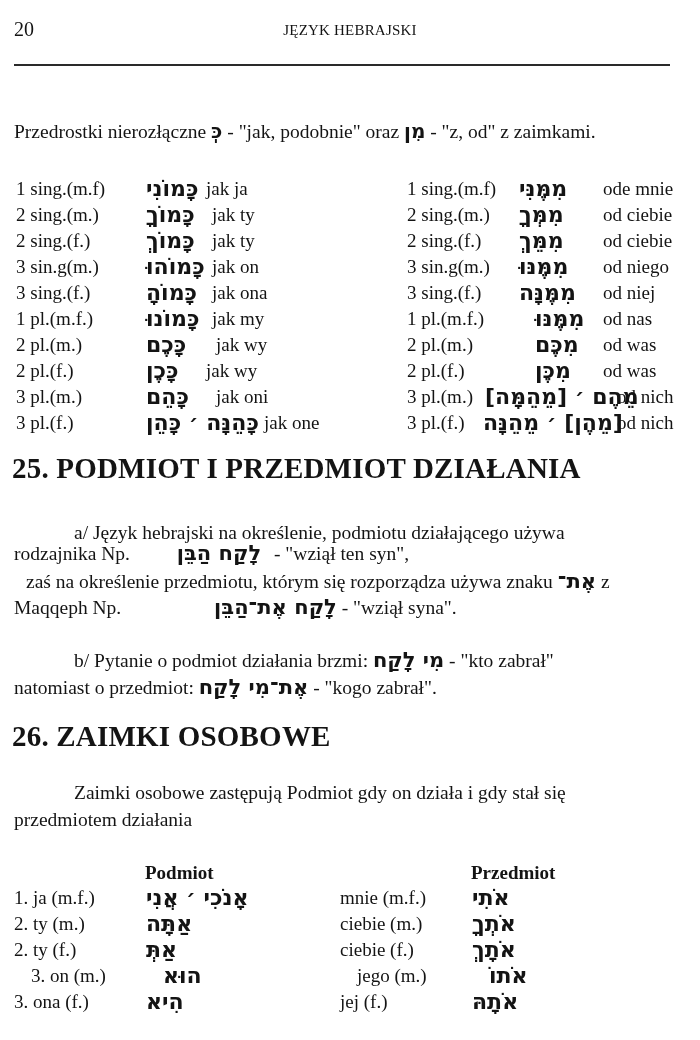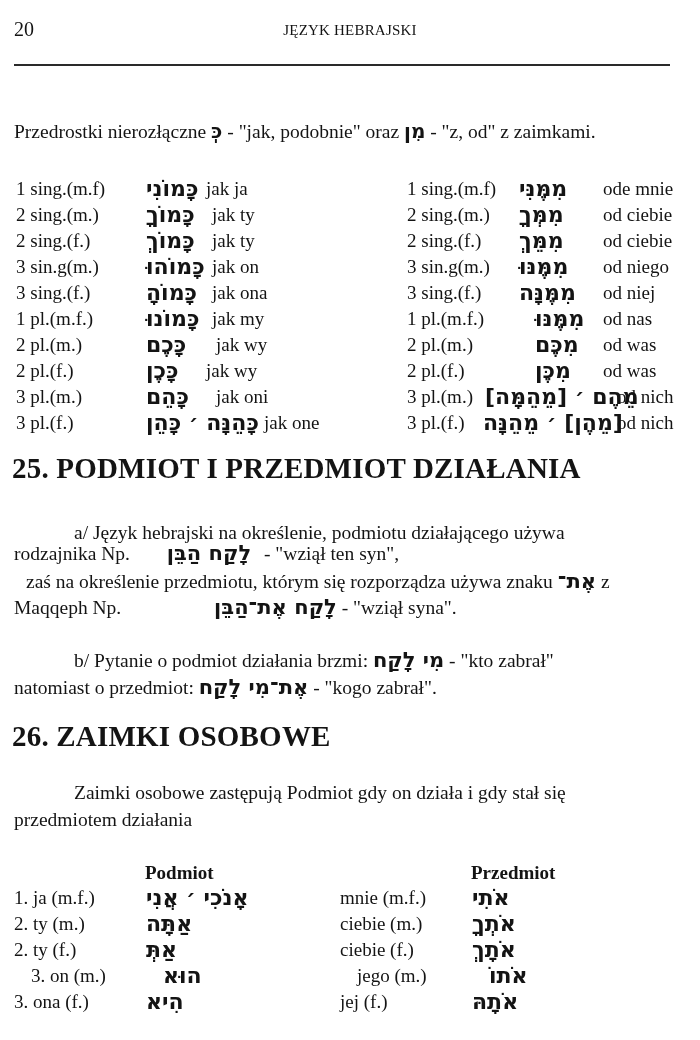--- a/index.html
+++ b/index.html
@@ -144,21 +144,21 @@
       <span class="hw heb" style="left:76px">[מֵהֶן] ׳ מֵהֵנָּה</span>
       <span class="tr" style="left:210px">od nich</span>
     </div>
 </div>
 
 <div class="abs h2" style="top:452px;">25. PODMIOT I PRZEDMIOT DZIAŁANIA</div>
 
 <div class="abs para" style="left:74px;top:522px;">a/ Język hebrajski na określenie, podmiotu działającego używa</div>
 <div class="abs para" style="left:14px;top:541px;">
   <span>rodzajnika Np.</span>
-  <span class="heb" style="margin-left:32px">לָקַח הַבֵּן</span>
+  <span class="heb" style="margin-left:42px">לָקַח הַבֵּן</span>
   <span style="margin-left:8px">- "wziął ten syn",</span>
 </div>
 <div class="abs para" style="left:14px;top:569px;margin-left:12px;">
   <span>zaś na określenie przedmiotu, którym się rozporządza używa znaku</span>
   <span class="heb">אֶת־</span>
   <span>z</span>
 </div>
 <div class="abs para" style="left:14px;top:595px;">
   <span>Maqqeph Np.</span>
   <span class="heb" style="margin-left:88px">לָקַח אֶת־הַבֵּן</span>

